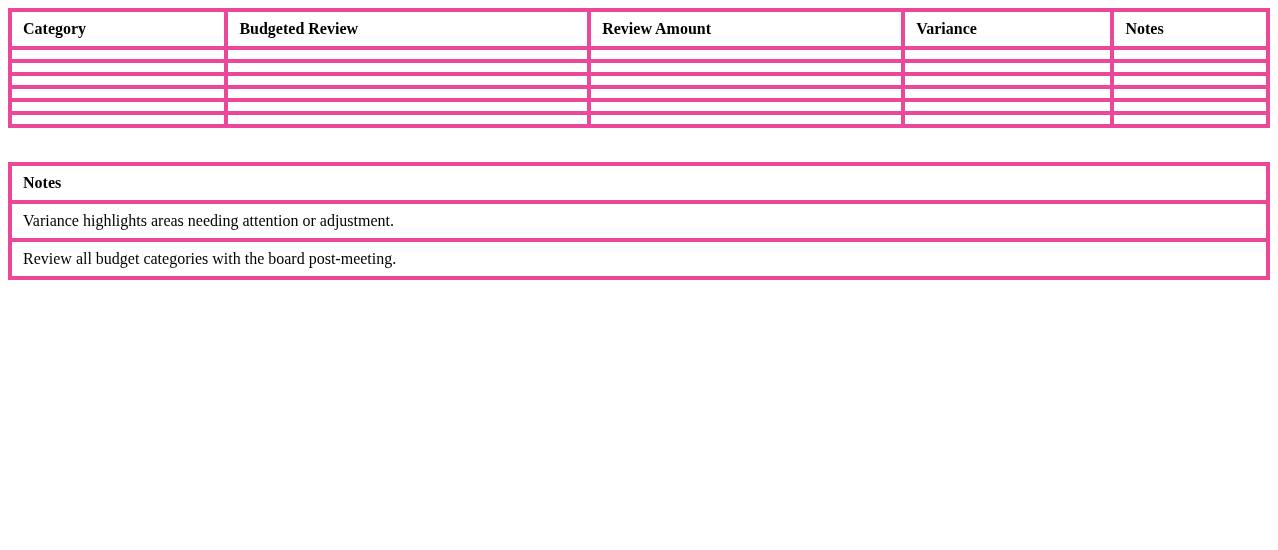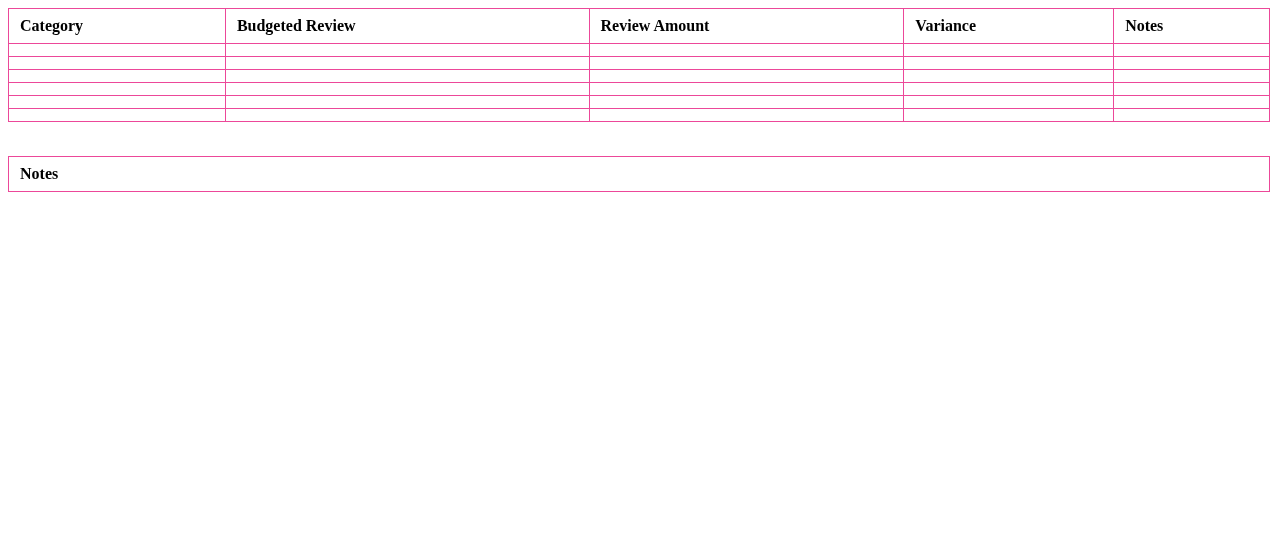--- a/index.html
+++ b/index.html
@@ -13,21 +13,21 @@
     font-size: 16px;
     line-height: 20px;
     width: 1278px;
   }
   table {
     width: 1262px;
     border-collapse: collapse;
     table-layout: fixed;
   }
   th, td {
-    border: 1px solid #ec4899;
+    border: 4px solid #ec4899;
     text-align: left;
     vertical-align: top;
     overflow: hidden;
     white-space: nowrap;
   }
   th {
     font-weight: bold;
   }
   
   .budget-table th {
@@ -119,16 +119,22 @@
     </tbody>
   </table>
 
   <table class="notes-table">
     <thead>
       <tr>
         <th>Notes</th>
       </tr>
     </thead>
     <tbody>
+      <tr>
+        <td>Variance highlights areas needing attention or adjustment.</td>
+      </tr>
+      <tr>
+        <td>Review all budget categories with the board post-meeting.</td>
+      </tr>
     </tbody>
   </table>
 
 </main>
 
 </body></html>

